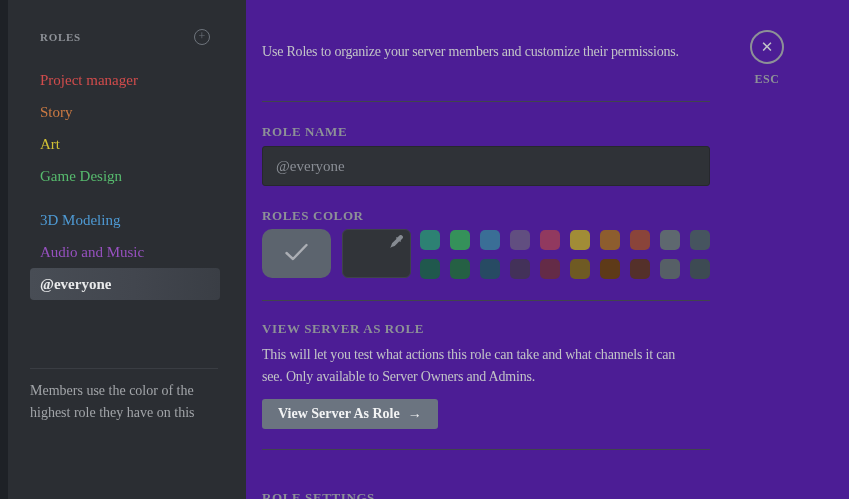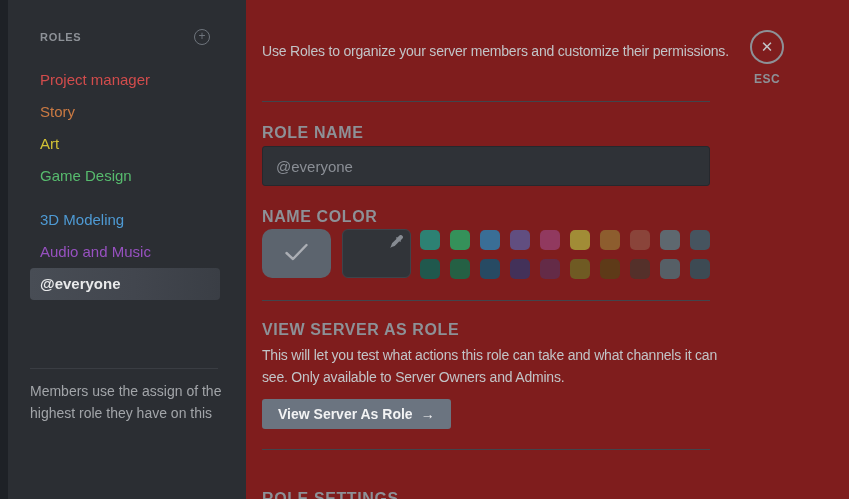--- a/index.html
+++ b/index.html
@@ -1,19 +1,19 @@
 <!DOCTYPE html>
 <html><head>
 <meta charset="utf-8">
 <style>
   html,body { margin:0; padding:0; background:#35383e; }
   * { box-sizing:border-box; }
   .app {
     position:relative; width:849px; height:499px; overflow:hidden;
-    background:#7f1d1d; font-family:Liberation Sans, sans-serif;
+    background:#4c1d95; font-family:Liberation Serif, serif;
     color:#c2c4c7; -webkit-font-smoothing:antialiased;
   }
   .edge-strip { position:absolute; left:0; top:0; width:8px; height:100%; background:#1e2126; }
   .sidebar { position:absolute; left:8px; top:0; width:238px; height:100%; background:#2b2e33; }
   .sb-title { position:absolute; left:32px; top:31px; font-size:11px; font-weight:bold; letter-spacing:.7px; color:#8d9197; }
   .plus-btn {
     position:absolute; left:186px; top:29px; width:16px; height:16px;
     border:1px solid #6e747c; border-radius:50%; color:#6e747c;
     font-size:12px; line-height:13px; text-align:center; cursor:pointer;
   }
@@ -28,21 +28,21 @@
     font-weight:bold;
   }
   .sb-divider { position:absolute; left:22px; top:368px; width:188px; height:1px; background:#3a3d43; }
   .sb-note { position:absolute; left:22px; top:380px; font-size:14px; line-height:22px; color:#a2a5a9; white-space:nowrap; }
   .sb-help { position:absolute; left:22px; top:459px; font-size:14px; color:#2e9fd9; cursor:pointer; }
 
   .main { position:absolute; left:262px; top:16px; width:460px; height:100%; }
   .intro { position:absolute; left:0; top:25px; font-size:14px; line-height:21px; letter-spacing:-.2px; color:#c2c4c7; white-space:nowrap; }
   .link { color:#2e9fd9; cursor:pointer; }
   .divider { position:absolute; left:0; width:448px; height:1px; background:#41454c; }
-  .sec-label { position:absolute; left:0; font-size:16px; font-weight:bold; letter-spacing:.6px; color:#8d9197; }
+  .sec-label { position:absolute; left:0; font-size:13px; font-weight:bold; letter-spacing:.6px; color:#8d9197; }
   .name-input {
     position:absolute; left:0; top:130px; width:448px; height:40px;
     background:#2f3237; border:1px solid #26282d; border-radius:3px;
     color:#8a8e95; font-size:15px; padding:0 13px; font-family:inherit; outline:none;
   }
   .name-input::placeholder { color:#8a8e95; opacity:1; }
   .default-swatch {
     position:absolute; left:0; top:213px; width:69px; height:49px;
     background:#5c646e; border-radius:10px; cursor:pointer;
     display:flex; align-items:center; justify-content:center;
@@ -84,36 +84,36 @@
         <div class="role-item" style="color: rgb(210, 76, 76); margin-top: 8px;">Project manager</div>
         <div class="role-item" style="color: rgb(203, 122, 67);">Story</div>
         <div class="role-item" style="color: rgb(210, 194, 53);">Art</div>
         <div class="role-item" style="color: rgb(87, 187, 110);">Game Design</div>
         <div class="role-item" style="color: rgb(78, 154, 212); margin-top: 12px;">3D Modeling</div>
         <div class="role-item" style="color: rgb(151, 81, 192);">Audio and Music</div>
         <div class="role-item selected" style="color: rgb(233, 234, 235);">@everyone</div>
       </div>
     <div class="sb-divider"></div>
     <div class="sb-note">
-      <div>Members use the assign of the</div>
+      <div>Members use the color of the</div>
       <div>highest role they have on this</div>
     </div>
   </div>
 
   <div class="main">
     <div class="intro">
       <div>Use Roles to organize your server members and customize their permissions.</div>
     </div>
 
     <div class="divider" style="top:85px"></div>
 
     <div class="sec-label" style="top:108px">ROLE NAME</div>
     <input class="name-input" type="text" placeholder="@everyone" style="">
 
-    <div class="sec-label" style="top:192px">NAME COLOR</div>
+    <div class="sec-label" style="top:192px">ROLES COLOR</div>
 
     <div class="default-swatch">
       <span>
         <svg width="25" height="18" viewBox="0 0 25 18">
           <path d="M2.5 10 L9 16 L22.5 2" fill="none" stroke="#abaeb4" stroke-width="2.4" stroke-linecap="round" stroke-linejoin="round"></path>
         </svg>
       </span>
     </div>
     <div class="custom-swatch">
       <span>

